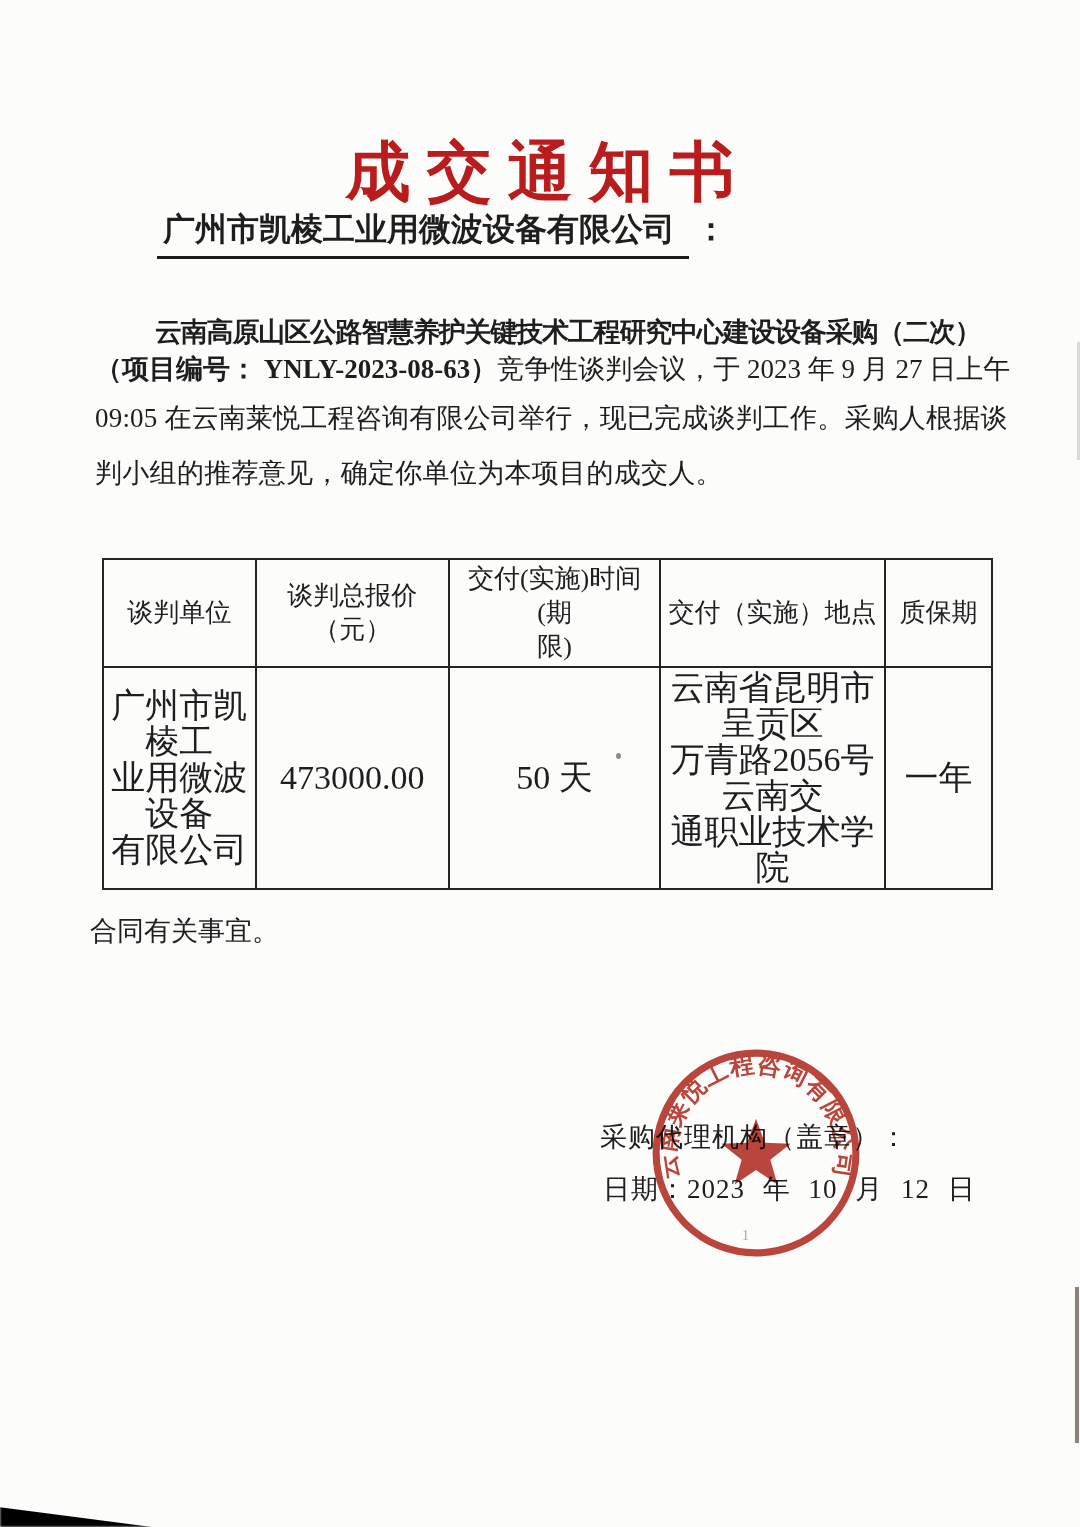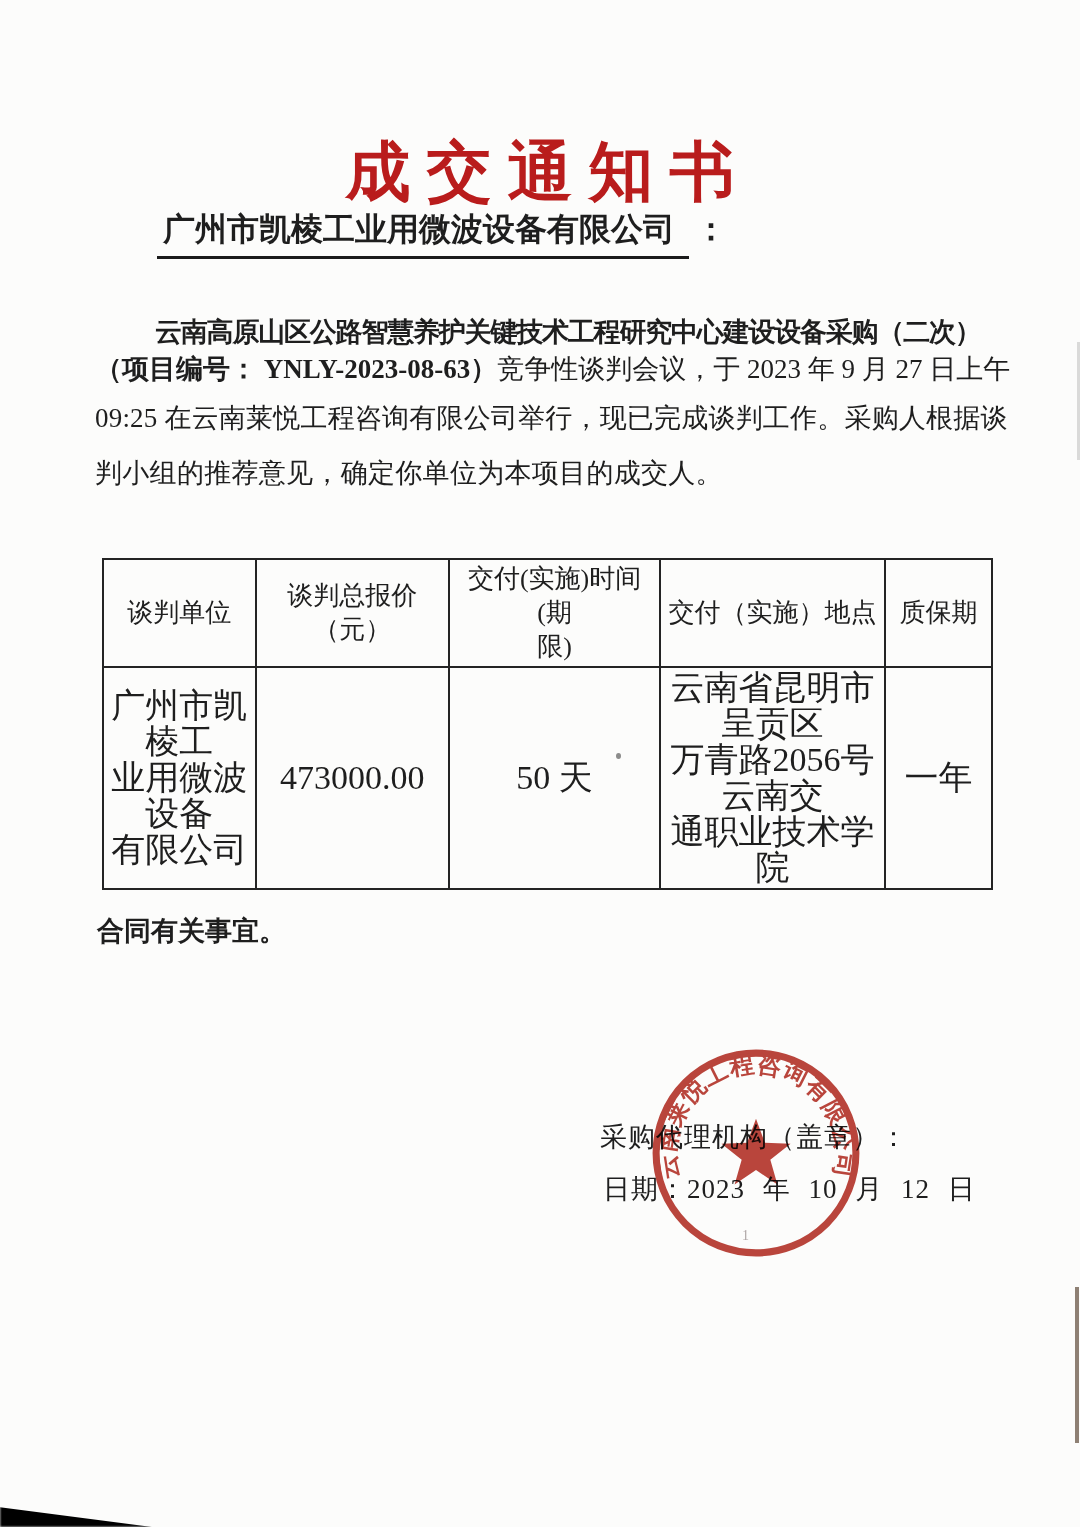--- a/index.html
+++ b/index.html
@@ -30,21 +30,21 @@
   }
   .doc-table th,.doc-table td{
     border:2px solid #242424;text-align:center;vertical-align:middle;
     font-weight:normal;padding:2px 4px;
   }
   .doc-table th{font-size:26px;height:88px;line-height:34px;}
   .doc-table td{font-size:34px;height:145px;line-height:36px;}
   .col1{width:151px;}.col2{width:191px;}.col3{width:209px;}.col4{width:222px;}.col5{width:106px;}
   .cell-addr{font-size:25px;line-height:37px;margin-left:20px;}
   .close1{top:858px;left:145px;}
-  .close2{top:911px;left:97px;font-weight:bold;}
+  .close2{top:911px;left:90px;}
   .blank-30{
     display:inline-block;min-width:84px;text-align:center;
     border-bottom:2px solid #222;line-height:30px;margin:0 2px;
   }
   .sign1{top:1119px;left:600px;font-size:27px;letter-spacing:1px;}
   .sign2{top:1171px;left:603px;font-size:27px;word-spacing:10px;letter-spacing:1px;}
   .seal{
     left:645px;top:1042px;width:222px;height:222px;
     mix-blend-mode:multiply;opacity:.9;
   }
@@ -67,21 +67,21 @@
   <div class="abs addressee">
     <span class="company">广州市凯棱工业用微波设备有限公司</span><span class="colon">：</span>
   </div>
 
   <div class="abs bodyline l1">云南高原山区公路智慧养护关键技术工程研究中心建设设备采购（二次）</div>
 
   <div class="abs bodyline l2">
     <span class="b">（项目编号： YNLY-2023-08-63）</span><span>竞争性谈判会议，于 2023 年 9 月 27 日上午</span>
   </div>
 
-  <div class="abs bodyline l3">09:25 在云南莱悦工程咨询有限公司举行，现已完成谈判工作。采购人根据谈</div>
+  <div class="abs bodyline l3">09:05 在云南莱悦工程咨询有限公司举行，现已完成谈判工作。采购人根据谈</div>
 
   <div class="abs bodyline l4">判小组的推荐意见，确定你单位为本项目的成交人。</div>
 
   <table class="doc-table">
     <colgroup>
       <col class="col1">
         <col class="col2">
         <col class="col3">
         <col class="col4">
         <col class="col5">

